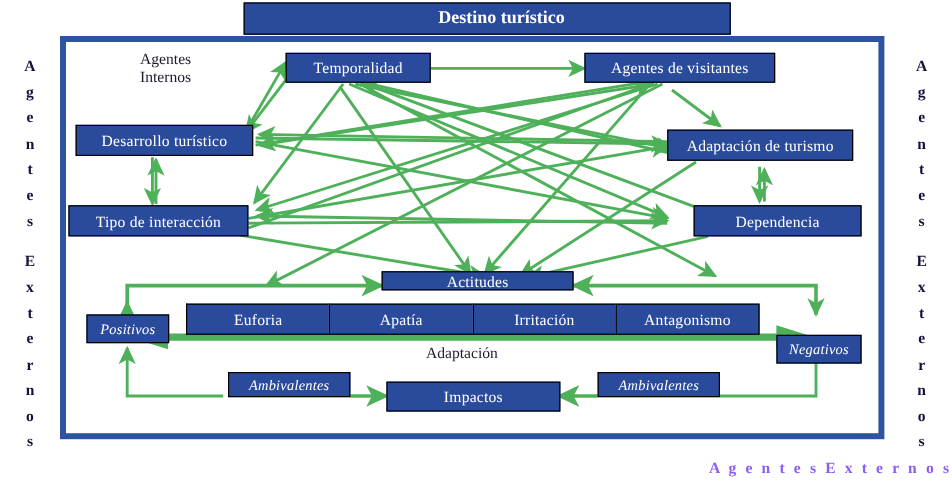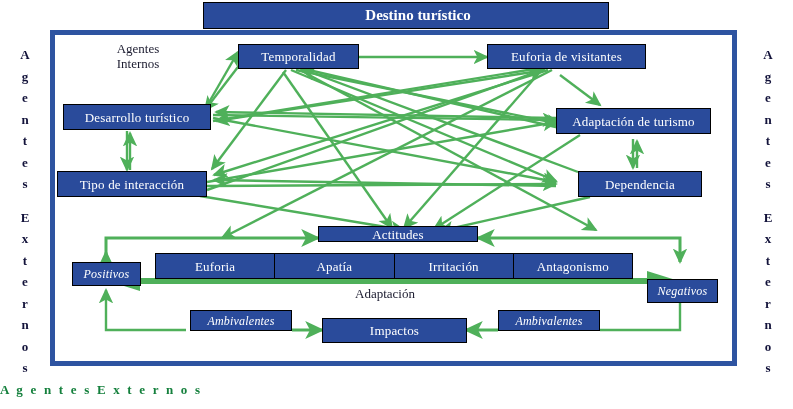--- a/index.html
+++ b/index.html
@@ -67,22 +67,22 @@
     font-size:13px;
     font-weight:bold;
     line-height:1.0;
   }
   .side-label span{display:block;height:21.5px;}
   .side-label .gap{height:12px;}
 
   .bottom-label{
     position:absolute;
     left:0;top:382px;width:793px;
-    text-align:left;
-    color:#15803d;
+    text-align:right;
+    color:#8b5cf6;
     font-family:"Liberation Serif", serif;
     font-size:13px;
     font-weight:bold;
     letter-spacing:2.2px;
   }
 
   svg.net{position:absolute;left:0;top:0;width:793px;height:409px;pointer-events:none;}
 </style>
 </head>
 <body>
@@ -212,29 +212,29 @@
     <span>s</span>
   </div>
 
   <div class="lbl center" style="left:93px;top:42px;width:90px;">
     <div>Agentes</div>
     <div>Internos</div>
   </div>
 
   <div class="box" style="left:238px;top:44px;width:121px;height:25px;">Temporalidad</div>
 
-  <div class="box" style="left:487px;top:44px;width:159px;height:25px;">Euforia de visitantes</div>
+  <div class="box" style="left:487px;top:44px;width:159px;height:25px;">Agentes de visitantes</div>
 
   <div class="box" style="left:63px;top:104px;width:148px;height:26px;">Desarrollo turístico</div>
 
   <div class="box" style="left:556px;top:108px;width:155px;height:26px;">Adaptación de turismo</div>
 
   <div class="box" style="left:57px;top:171px;width:150px;height:26px;">Tipo de interacción</div>
 
-  <div class="box" style="left:578px;top:171px;width:124px;height:26px;">Dependencia</div>
+  <div class="box" style="left:578px;top:171px;width:140px;height:26px;">Dependencia</div>
 
   <div class="box" style="left:318px;top:226px;width:160px;height:16px;">Actitudes</div>
 
   <div style="position:absolute;left:155px;top:253px;width:478px;height:26px;display:flex;">
     <div class="box" style="position:relative;left:auto;top:auto;flex:1;height:26px;border-right:none;">Euforia</div>
     <div class="box" style="position:relative;left:auto;top:auto;flex:1;height:26px;border-right:none;">Apatía</div>
     <div class="box" style="position:relative;left:auto;top:auto;flex:1;height:26px;border-right:none;">Irritación</div>
     <div class="box" style="position:relative;left:auto;top:auto;flex:1;height:26px;">Antagonismo</div>
   </div>
 

